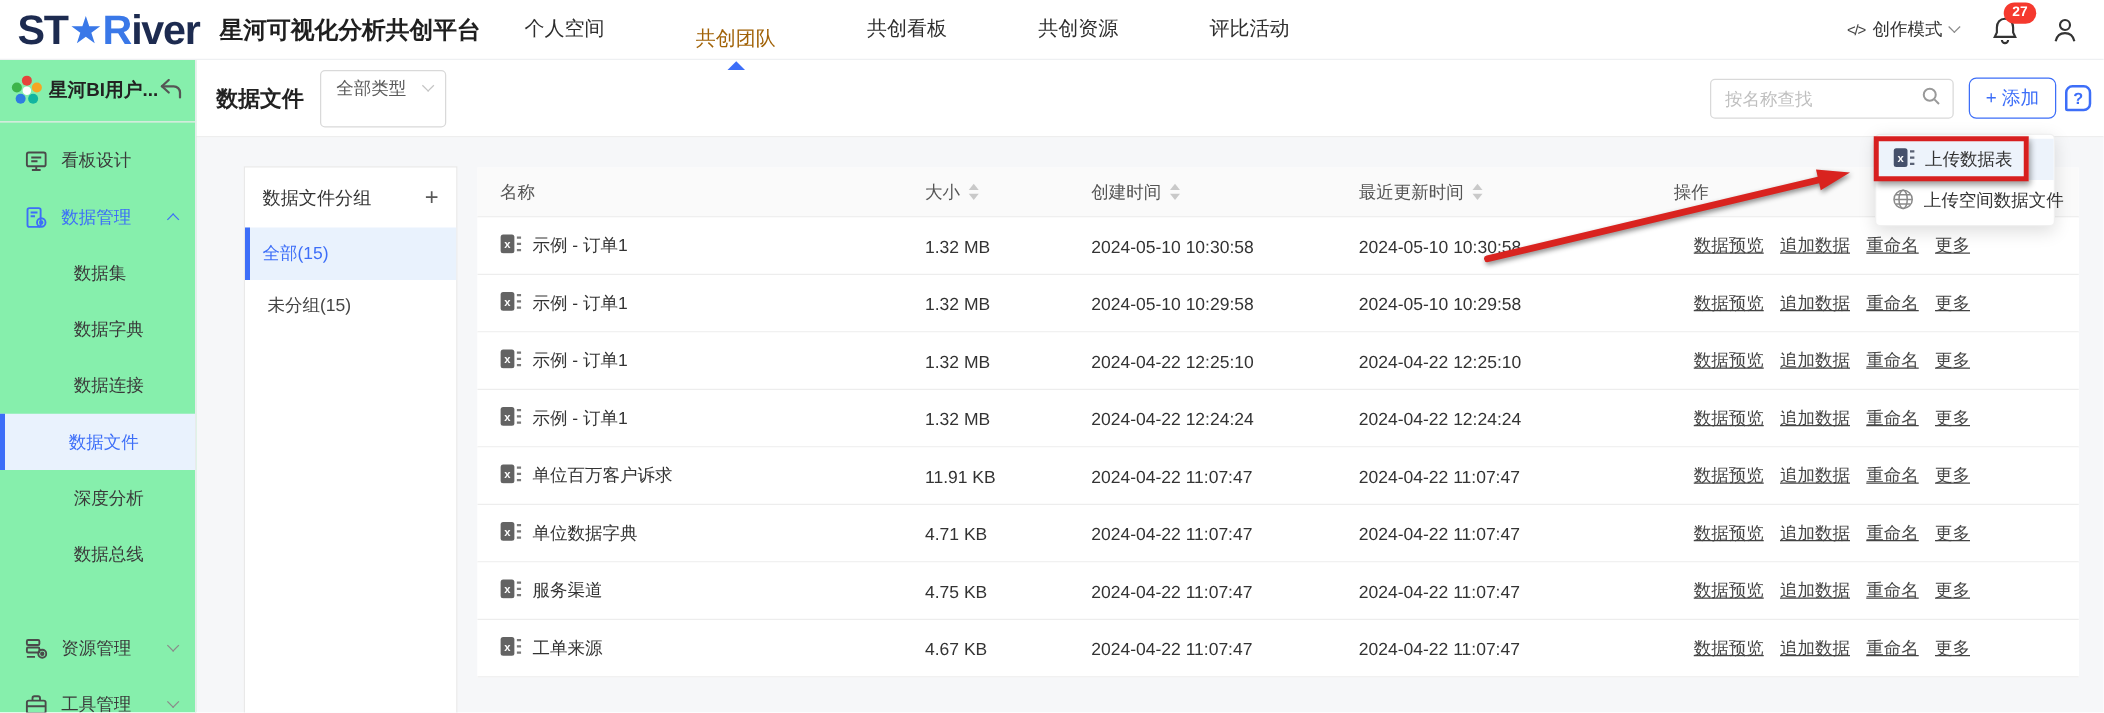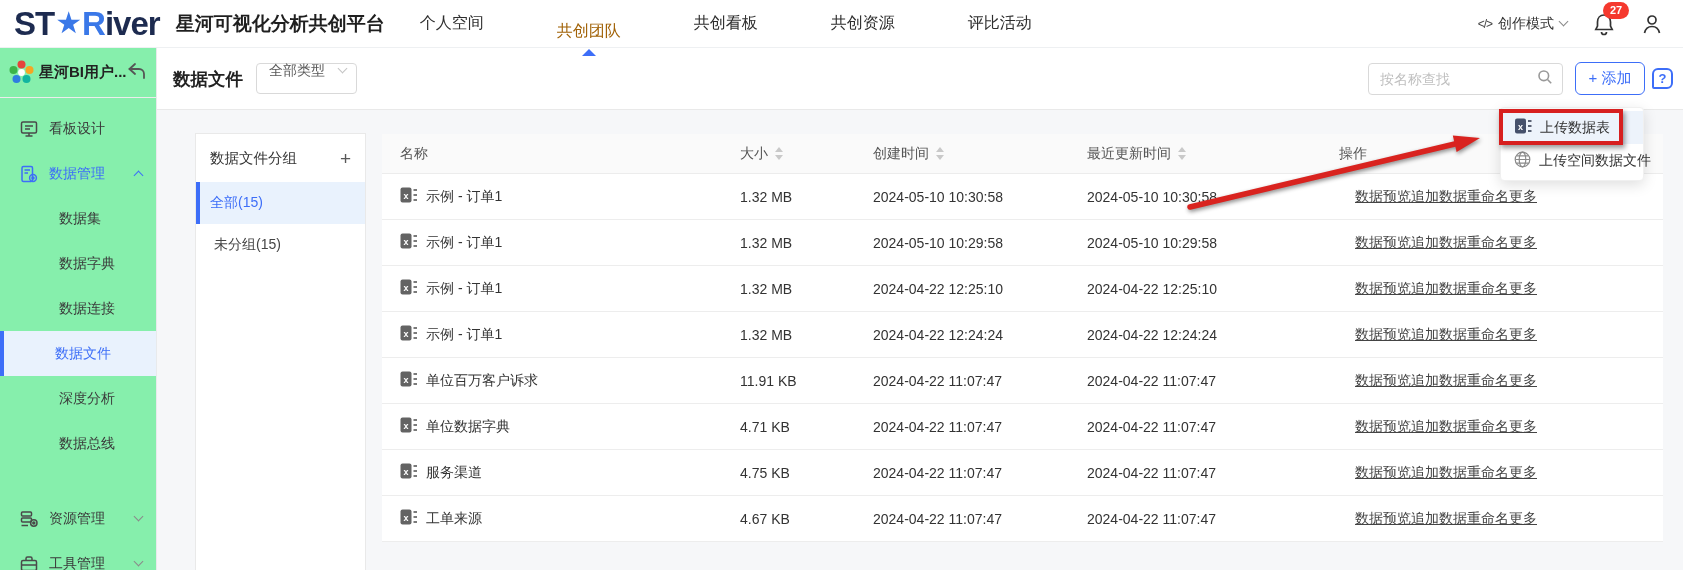--- a/index.html
+++ b/index.html
@@ -3,21 +3,21 @@
 <meta charset="utf-8">
 <style>
   * { margin:0; padding:0; box-sizing:border-box; }
   html,body { width:1683px; height:570px; overflow:hidden; background:#fff;
     font-family:"Liberation Sans","DejaVu Sans",sans-serif; }
   body { position:relative; font-size:14px; color:#333; }
 
   
   .topbar { position:absolute; left:0; top:0; width:1683px; height:48px; background:#fff;
     border-bottom:1px solid #eef0f2; display:flex; align-items:center; padding:0 14px; z-index:20; }
-  .logo { display:flex; align-items:flex-start; font-weight:800; font-size:33px; letter-spacing:-1px; line-height:1; }
+  .logo { display:flex; align-items:center; font-weight:800; font-size:33px; letter-spacing:-1px; line-height:1; }
   .logo .dk { color:#1d2b50; }
   .logo .bl { color:#3a78e8; }
   .logo .star { font-size:30px; margin:0 1px; position:relative; top:1px; }
   .platform-title { font-size:19px; font-weight:700; color:#1f1f1f; margin-left:16px; }
   .topnav { display:flex; align-items:center; margin-left:18px; height:48px;gap:39px; }
   .topnav .nav-item { position:relative; height:48px; display:flex; align-items:center;
     padding:0 17px; font-size:16px; color:#2e2e2e; cursor:pointer; }
   .topnav .nav-item.active { color:#a16207;margin-top:16px; }
   .nav-tri { position:absolute; bottom:0; left:50%; transform:translateX(-50%); width:0; height:0;
     border-left:7px solid transparent; border-right:7px solid transparent; border-bottom:7px solid #3D6EF8; }
@@ -47,21 +47,21 @@
   .m-item.blue .chev { border-color:#3D6EF8; }
   .m-sub { height:45px; display:flex; align-items:center; padding-left:55px; color:#3a3a3a; cursor:pointer; border-left:4px solid transparent; }
   .m-sub.selected { color:#3D6EF8; background:#e9f2fd; border-left:4px solid #3D6EF8; padding-left:51px; }
   .m-gap { height:30px; }
 
   
   .main { position:absolute; left:157px; top:48px; width:1526px; height:522px; background:#fff; }
   .main-header { height:62px; display:flex; align-items:center; padding:0 10px 0 16px;
     background:#fff; border-bottom:1px solid #e9e9e9; }
   .page-title { font-size:17.5px; font-weight:700; color:#222; }
-  .type-select { margin-left:13px; height:31px; min-width:101px; border:1px solid #d9d9d9; border-radius:4px;
+  .type-select { margin-left:13px; height:46px; min-width:101px; border:1px solid #d9d9d9; border-radius:4px;
     display:flex; align-items:center; justify-content:space-between; padding:0 10px 16px 12px; color:#595959; cursor:pointer; gap:10px; }
   .type-select .chev { border-color:#c4c4c4; }
   .hdr-right { margin-left:auto; display:flex; align-items:center; }
   .search-box { width:195px; height:32px; border:1px solid #d9d9d9; border-radius:4px; display:flex;
     align-items:center; padding:0 9px 0 11px; background:#fff; }
   .search-box input { border:none; outline:none; flex:1; font-size:14px; color:#333; min-width:0; font-family:inherit; }
   .search-box input::placeholder { color:#bfbfbf; }
   .add-btn { margin-left:12px; width:70px; height:33px; border:1px solid #3D6EF8; border-radius:6px;
     background:#fff; color:#3D6EF8; font-size:15px; display:flex; align-items:center; justify-content:center; cursor:pointer; font-family:inherit; }
   .help-bubble { margin-left:7px; width:21px; height:21px; border:2px solid #3D6EF8; border-radius:6px 6px 6px 2px;
@@ -83,21 +83,21 @@
   .thead { background:#fafafa; height:40px; color:#555; border-bottom:1px solid #ececec; }
   .th { display:flex; align-items:center; }
   .th.first, .td.name { padding-left:18px; }
   .sort { display:inline-flex; flex-direction:column; gap:3px; margin-left:7px; }
   .sort i { width:0; height:0; border-left:4px solid transparent; border-right:4px solid transparent; display:block; }
   .sort .s-up { border-bottom:5px solid #c9c9c9; }
   .sort .s-dn { border-top:5px solid #c9c9c9; }
   .tr { height:46px; border-bottom:1px solid #ededed; background:#fff; }
   .td { color:#333; }
   .td.name { display:flex; align-items:center; gap:9px; color:#333; }
-  .actions-cell { display:flex; padding-left:18px;align-items:center; }
+  .actions-cell { display:flex; gap:13px; padding-left:18px;align-items:center; }
   .actions-cell a { color:#444; text-decoration:underline; cursor:pointer; white-space:nowrap; }
 
   
   .dropdown { position:absolute; left:1500px; top:107px; width:144px; background:#fff; border-radius:4px;
     border:1px solid #f0f0f0; box-shadow:0 4px 14px rgba(0,0,0,.13); padding:3px 0; z-index:50; }
   .dd-item { height:33px; display:flex; align-items:center; gap:8px; padding:0 10px 0 13px; color:#333; cursor:pointer; white-space:nowrap; }
   .dd-item.hl { background:#edf3fb; }
   .red-box { position:absolute; left:1499px; top:109px; width:124px; height:36px; border:4px solid #d71f1f;
     box-shadow:2px 3px 5px rgba(0,0,0,.4); z-index:60; pointer-events:none; }
   .arrow-svg { position:absolute; left:1180px; top:120px; z-index:55; pointer-events:none;

